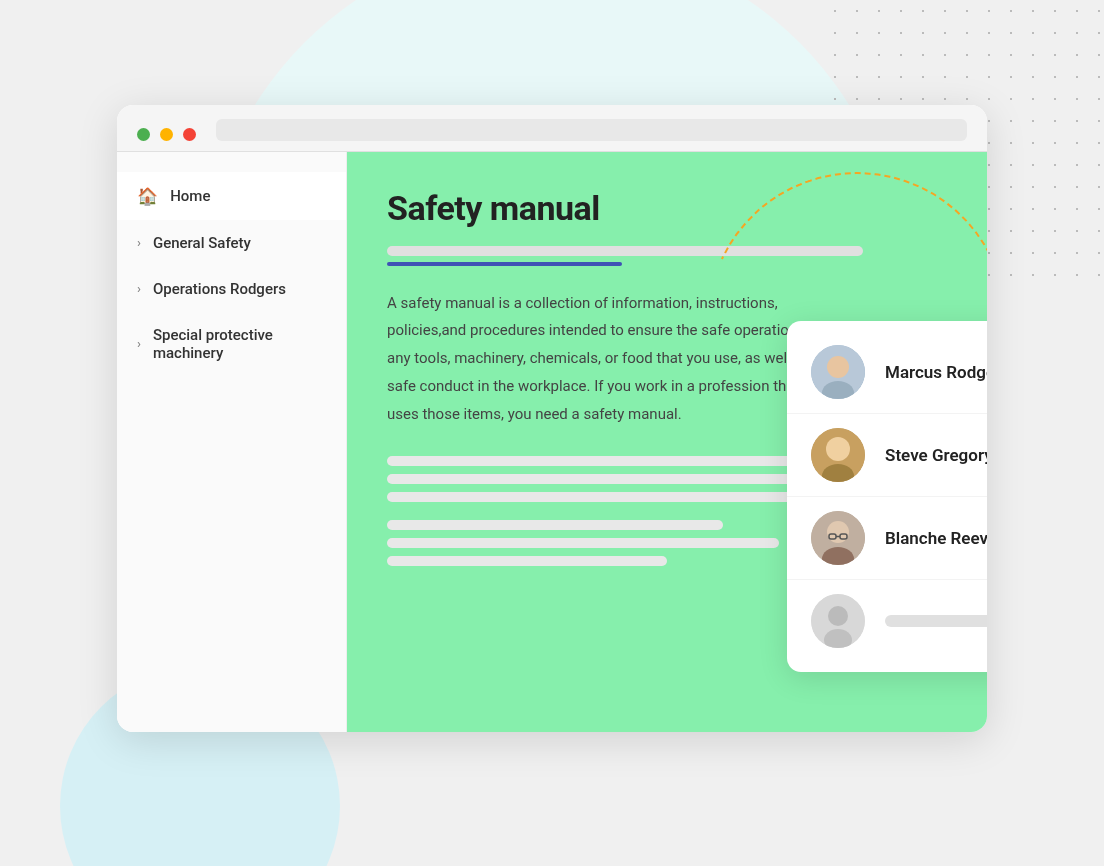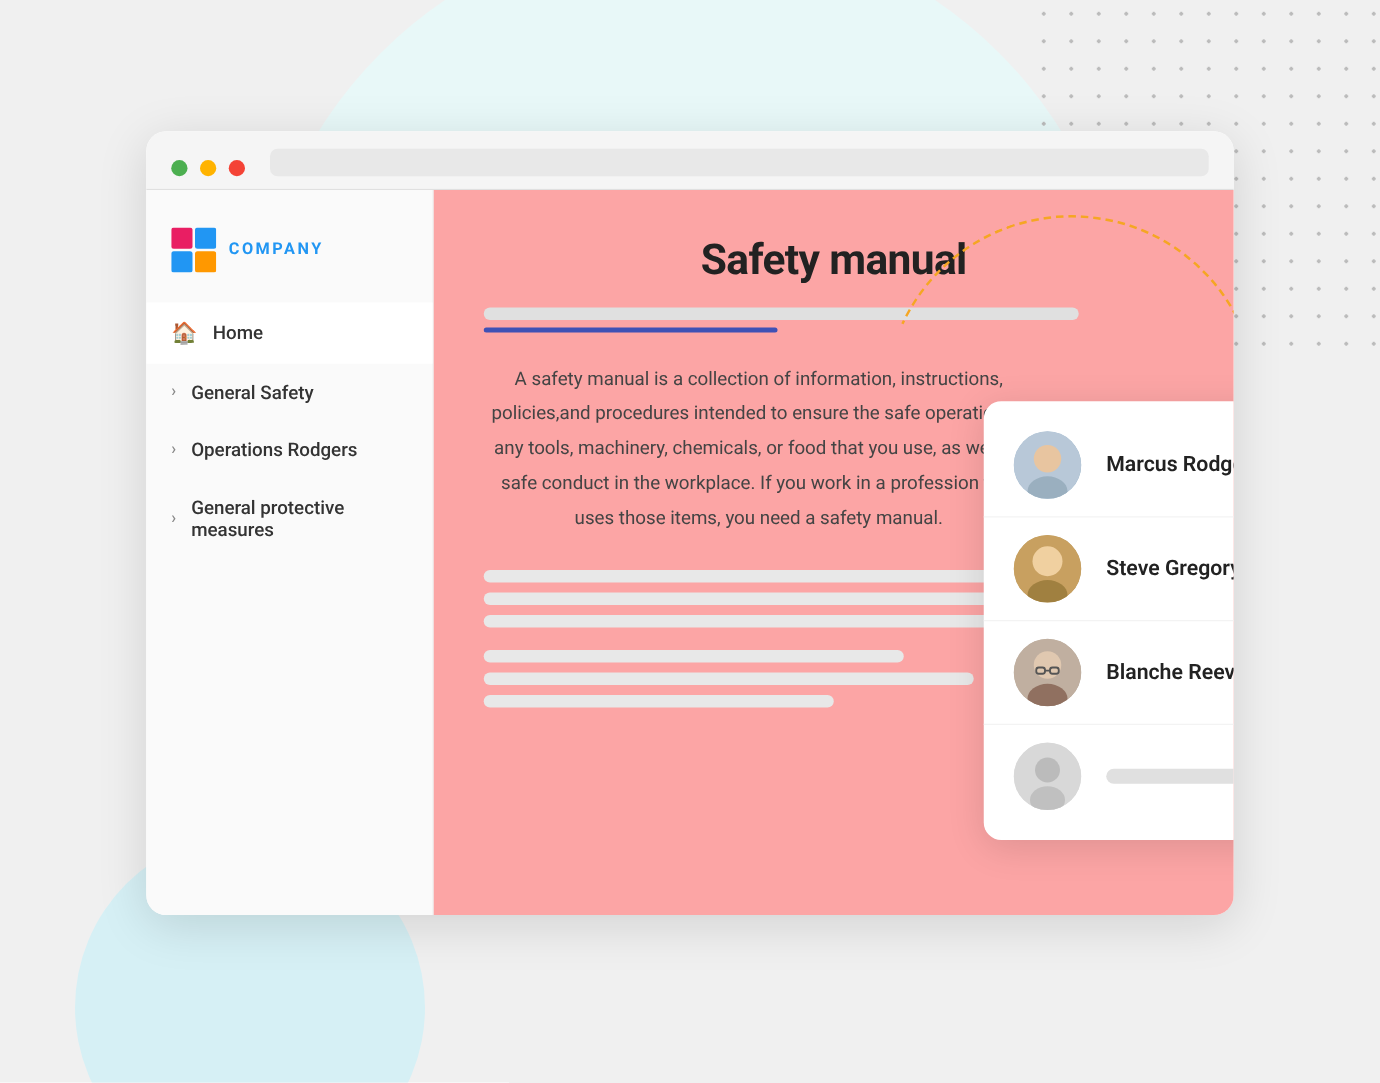--- a/index.html
+++ b/index.html
@@ -144,24 +144,23 @@
     }
     .nav-chevron {
       font-size: 13px;
       color: #888;
     }
 
     
     .main-content {
       flex: 1;
       padding: 36px 40px;
-      background: #fca5a5;
+      background: #86efac;
       position: relative;
       overflow: hidden;
-      text-align: center;
     }
 
     .page-title {
       font-size: 34px;
       font-weight: 700;
       color: #222;
       margin-bottom: 18px;
       letter-spacing: -0.5px;
     }
 
@@ -296,48 +295,39 @@
     <div class="traffic-light tl-green"></div>
     <div class="traffic-light tl-yellow"></div>
     <div class="traffic-light tl-red"></div>
     <div class="url-bar"></div>
   </div>
 
   <div class="browser-body">
 
     <div class="sidebar">
 
-      <div class="logo-area">
-        <svg class="logo-svg" viewBox="0 0 36 36" fill="none" xmlns="http://www.w3.org/2000/svg">
-          <rect x="0" y="0" width="17" height="17" rx="2" fill="#E91E63"></rect>
-          <rect x="19" y="0" width="17" height="17" rx="2" fill="#2196F3"></rect>
-          <rect x="0" y="19" width="17" height="17" rx="2" fill="#2196F3"></rect>
-          <rect x="19" y="19" width="17" height="17" rx="2" fill="#FF9800"></rect>
-        </svg>
-        <span class="logo-text">COMPANY</span>
-      </div>
 
       <div class="nav-item active">
         <span class="nav-icon">🏠</span>
         <span>Home</span>
       </div>
 
       <div class="nav-item">
         <span class="nav-chevron">›</span>
         <span>General Safety</span>
       </div>
 
       <div class="nav-item">
         <span class="nav-chevron">›</span>
         <span>Operations Rodgers</span>
       </div>
 
       <div class="nav-item">
         <span class="nav-chevron">›</span>
-        <span>General protective measures</span>
+        <span>Special protective machinery</span>
       </div>
     </div>
 
     <div class="main-content">
 
       <div class="dashed-arc"></div>
 
       <h1 class="page-title">Safety manual</h1>
 
       <div class="content-bar-1"></div>

